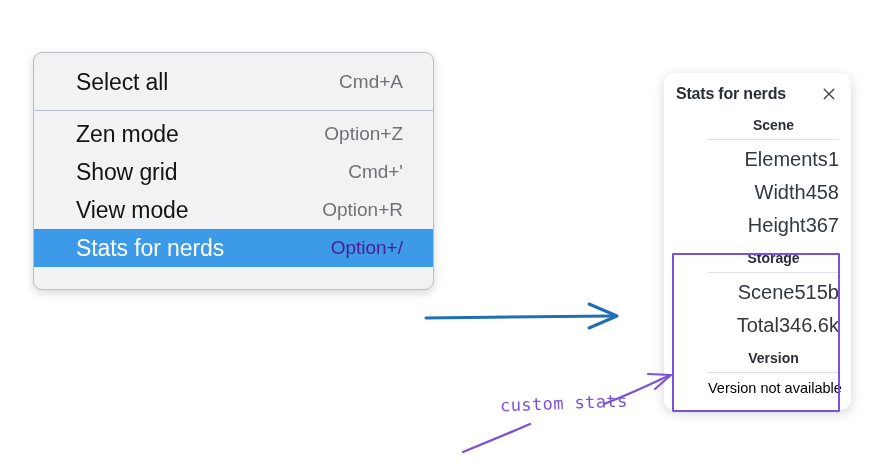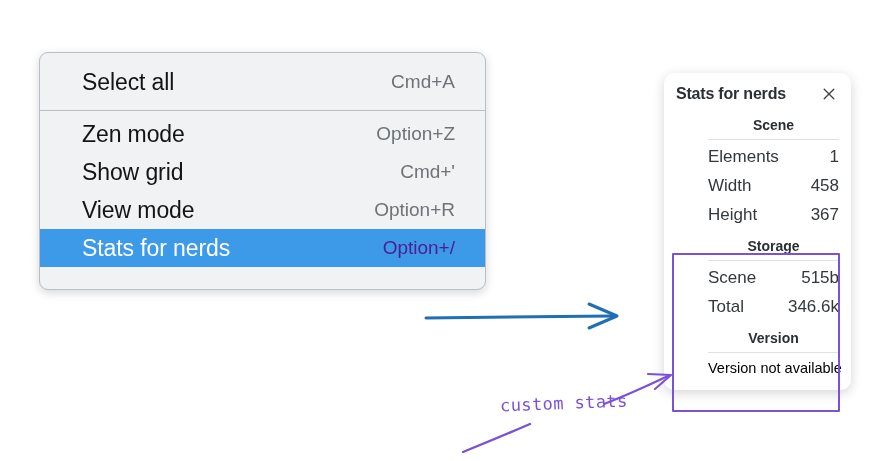--- a/index.html
+++ b/index.html
@@ -18,23 +18,23 @@
   #stage {
     position: absolute;
     inset: 0;
     width: 873px;
     height: 461px;
   }
 
   
   .context-menu {
     position: absolute;
-    left: 39px;
+    left: 33px;
     top: 52px;
-    width: 447px;
+    width: 401px;
     background: #f0f2f4;
     border: 1px solid #b9bfc6;
     border-radius: 9px;
     box-shadow: 0 3px 10px rgba(0,0,0,0.16);
     overflow: hidden;
     box-sizing: border-box;
   }
   .menu-group {
     padding: 6px 0;
   }
@@ -130,22 +130,22 @@
     padding: 8px 0 6px 0;
   }
   .section-rule {
     height: 1px;
     background: #dfe1e4;
     margin-bottom: 3px;
   }
   .stat-row {
     display: flex;
     align-items: center;
-    justify-content: space-between;
-    font-size: 17px;
+    justify-content: flex-end;
+    font-size: 20px;
     color: #33383d;
     padding: 3px 0;
     line-height: 1.35;
   }
   .stat-row .k { white-space: nowrap; }
   .stat-row .v { white-space: nowrap; }
   .single-line {
     font-size: 14.5px;
     color: #000000;
     padding: 4px 0 2px 0;

